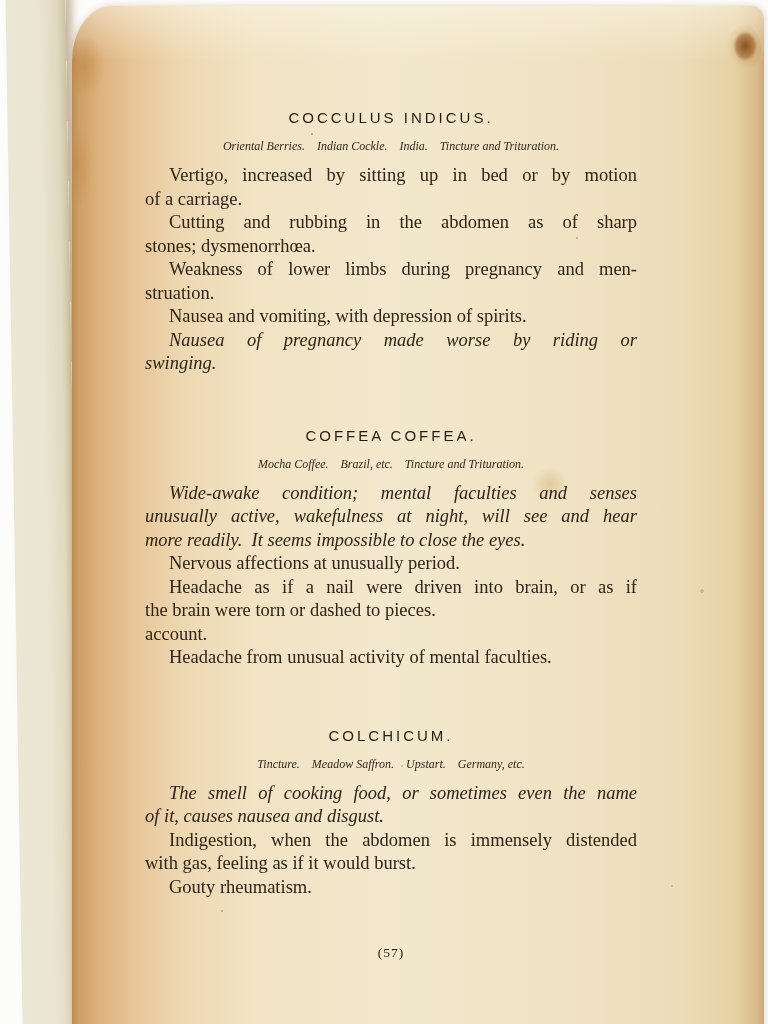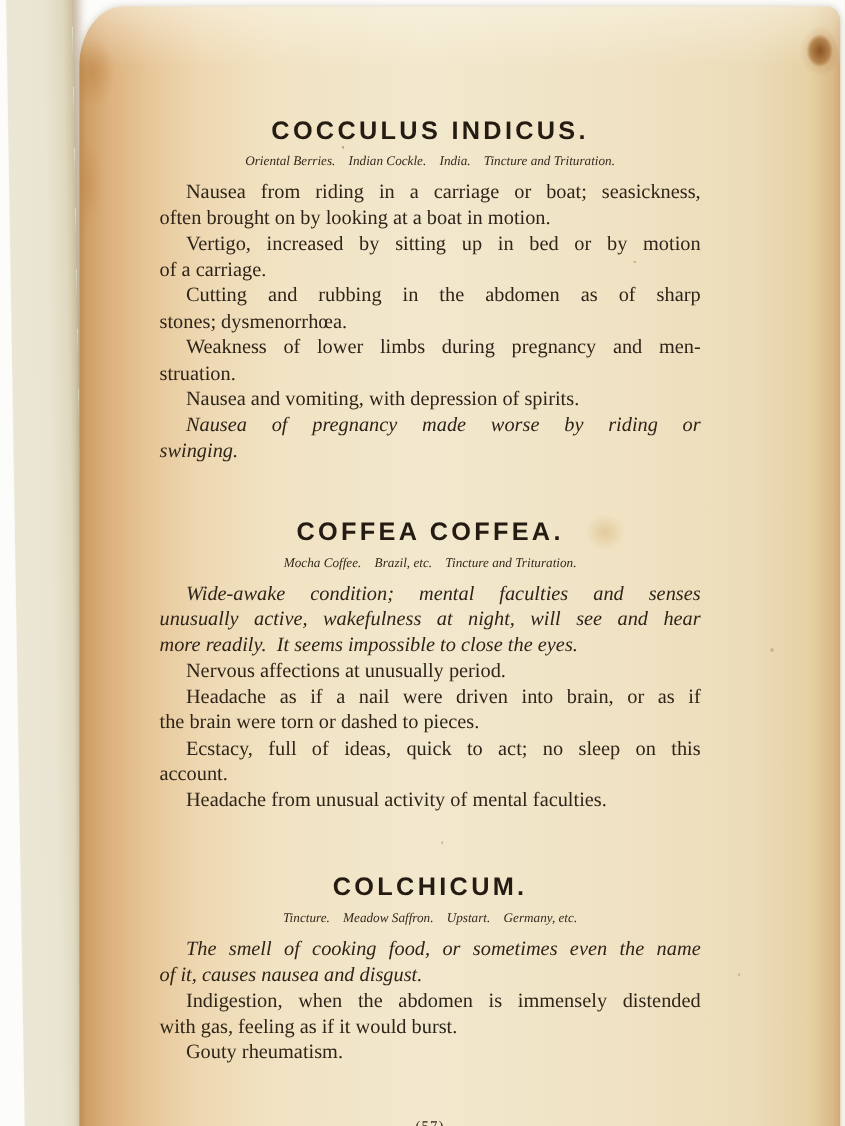--- a/index.html
+++ b/index.html
@@ -64,21 +64,21 @@
       radial-gradient(ellipse 16px 20px at 70% 45%, rgba(125,70,20,.85), rgba(154,90,32,.55) 55%, transparent 75%),
       radial-gradient(ellipse 26px 30px at 72% 45%, rgba(154,90,32,.35), transparent 75%);
     border-radius:50%;
   }
 
   .text{
     position:absolute;left:73px;top:98px;width:492px;
   }
   .title{
     font-family:"Liberation Sans","DejaVu Sans",sans-serif;
-    font-weight:bold;font-size:23px;line-height:28px;
+    font-weight:normal;font-size:15px;line-height:28px;
     letter-spacing:3px;text-align:center;color:#241c12;
     margin-bottom:4px;
   }
   .subtitle{
     font-style:italic;font-size:12px;line-height:20px;
     text-align:center;margin-bottom:8px;color:#32281c;
   }
   .para{margin:0;}
   .para.em{font-style:italic;}
   .ln{
@@ -100,24 +100,20 @@
   <div class="prev-page"></div>
 
   <div class="page">
     <div class="stain"></div>
 
     <div class="text">
 
       <section class="s1">
         <h1 class="title">COCCULUS INDICUS.</h1>
         <p class="subtitle">Oriental Berries.  Indian Cockle.  India.  Tincture and Trituration.</p>
-        <div class="para">
-          <span class="ln j first">Nausea from riding in a carriage or boat; seasickness,</span>
-          <span class="ln">often brought on by looking at a boat in motion.</span>
-        </div>
         <div class="para">
           <span class="ln j first">Vertigo, increased by sitting up in bed or by motion</span>
           <span class="ln">of a carriage.</span>
         </div>
         <div class="para">
           <span class="ln j first">Cutting and rubbing in the abdomen as of sharp</span>
           <span class="ln">stones; dysmenorrhœa.</span>
         </div>
         <div class="para">
           <span class="ln j first">Weakness of lower limbs during pregnancy and men-</span>
@@ -141,21 +137,20 @@
           <span class="ln">more readily. It seems impossible to close the eyes.</span>
         </div>
         <div class="para">
           <span class="ln first">Nervous affections at unusually period.</span>
         </div>
         <div class="para">
           <span class="ln j first">Headache as if a nail were driven into brain, or as if</span>
           <span class="ln">the brain were torn or dashed to pieces.</span>
         </div>
         <div class="para">
-          <span class="ln j first">Ecstacy, full of ideas, quick to act; no sleep on this</span>
           <span class="ln">account.</span>
         </div>
         <div class="para">
           <span class="ln first">Headache from unusual activity of mental faculties.</span>
         </div>
       </section>
 
       <section class="s3">
         <h1 class="title">COLCHICUM.</h1>
         <p class="subtitle">Tincture.  Meadow Saffron.  Upstart.  Germany, etc.</p>

